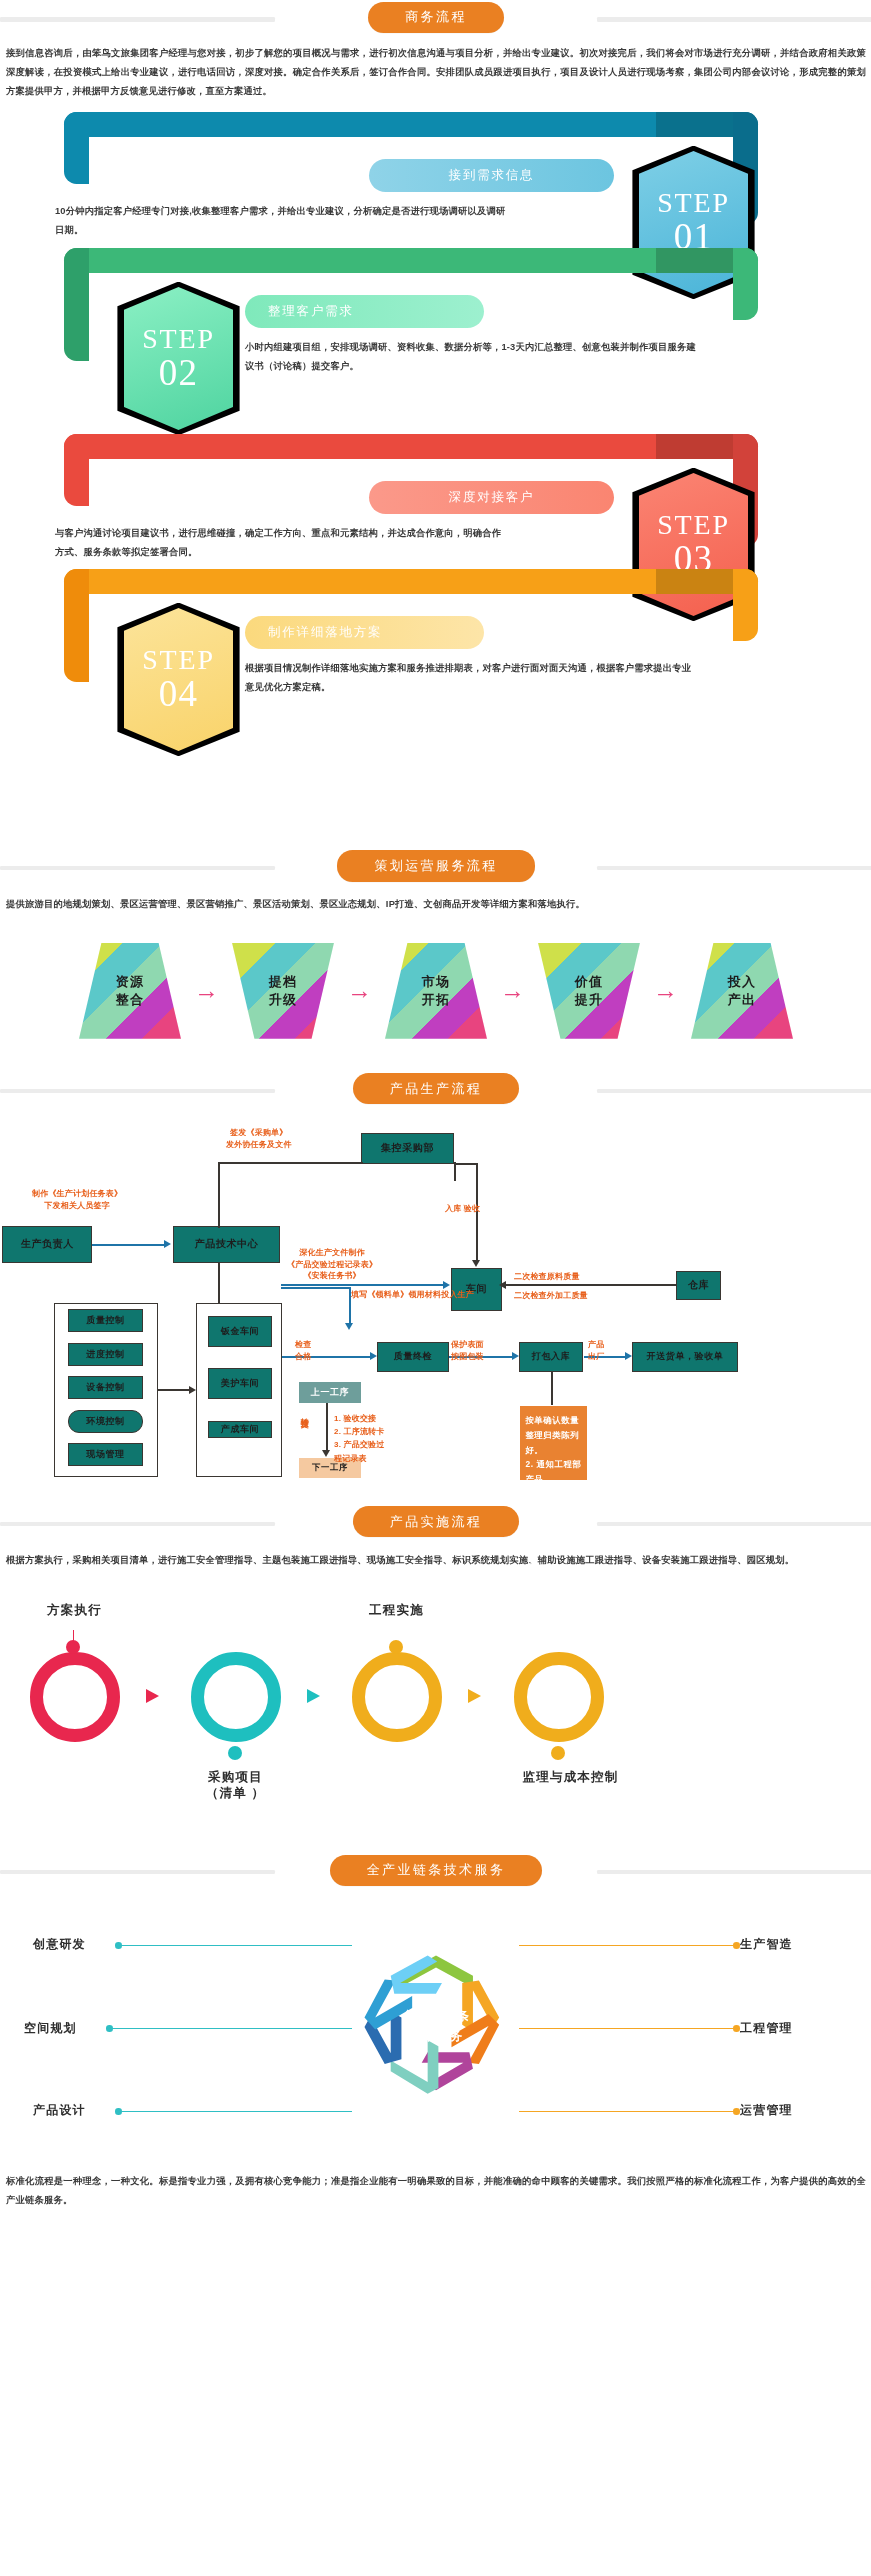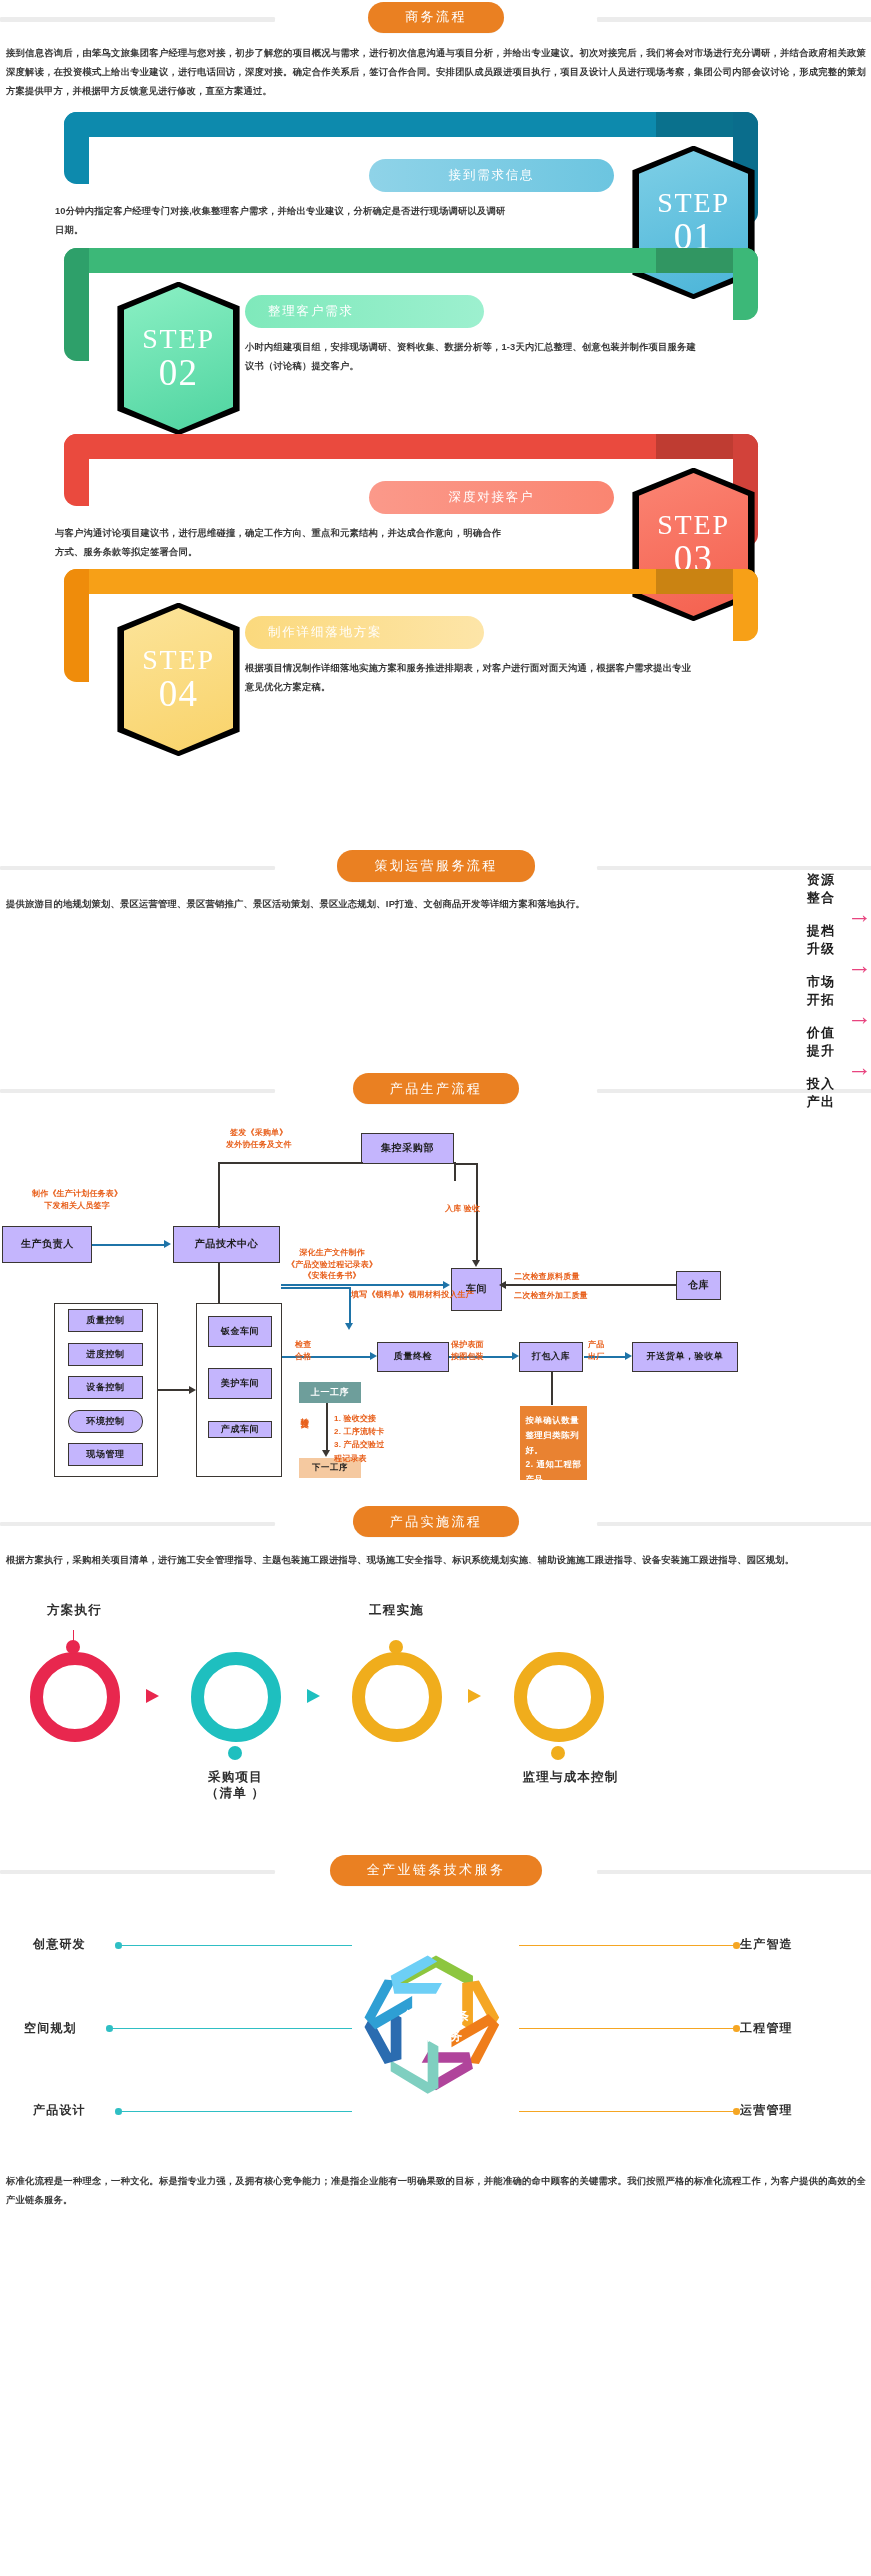--- a/index.html
+++ b/index.html
@@ -131,26 +131,25 @@
     font-weight: 700;
     color: #3a3a3a;
     line-height: 2.0;
     letter-spacing: 0.2px;
     width: 358px;
   }
 
   
   .plan-flow {
     display: flex;
-    align-items: flex-end;
+    align-items: center;
     justify-content: center;
     gap: 13px;
     margin-top: 20px;
     height: 113px;
-    flex-direction: column;
   }
   .plan-item { position: relative; width: 102px; height: 96px; }
   .plan-item .band {
     position: absolute; inset: 0;
     background:
       linear-gradient(135deg, #cfe04a 0 22%, #5bc8c9 22% 42%, #8fd8b0 42% 62%, #c03ec0 62% 80%, #e8447f 80% 100%);
     clip-path: polygon(22% 0, 78% 0, 100% 100%, 0 100%);
   }
   .plan-item .band.alt {
     clip-path: polygon(0 0, 100% 0, 78% 100%, 22% 100%);
@@ -172,21 +171,21 @@
     color: #e8447f;
     line-height: 1;
     user-select: none;
   }
 
   
   .prodchart { position: relative; width: 872px; height: 370px; margin-top: 10.7px; }
   .pbox {
     position: absolute;
     border: 1.5px solid #3a3632;
-    background: #c4b5fd;
+    background: #0f766e;
     display: flex; align-items: center; justify-content: center;
     font-size: 10px; font-weight: 700; color: #1d1d1d;
     letter-spacing: 0.6px;
     text-align: center;
   }
   .pbox.thin { border-width: 1.2px; font-size: 9px; }
   .pbox.teal { background: #6e9e9b; color: #fff; border: none; font-size: 9px; }
   .pbox.orange-fill {
     background: #e98231; color: #fff; border: none;
     font-size: 8.4px; font-weight: 700; line-height: 1.75;

